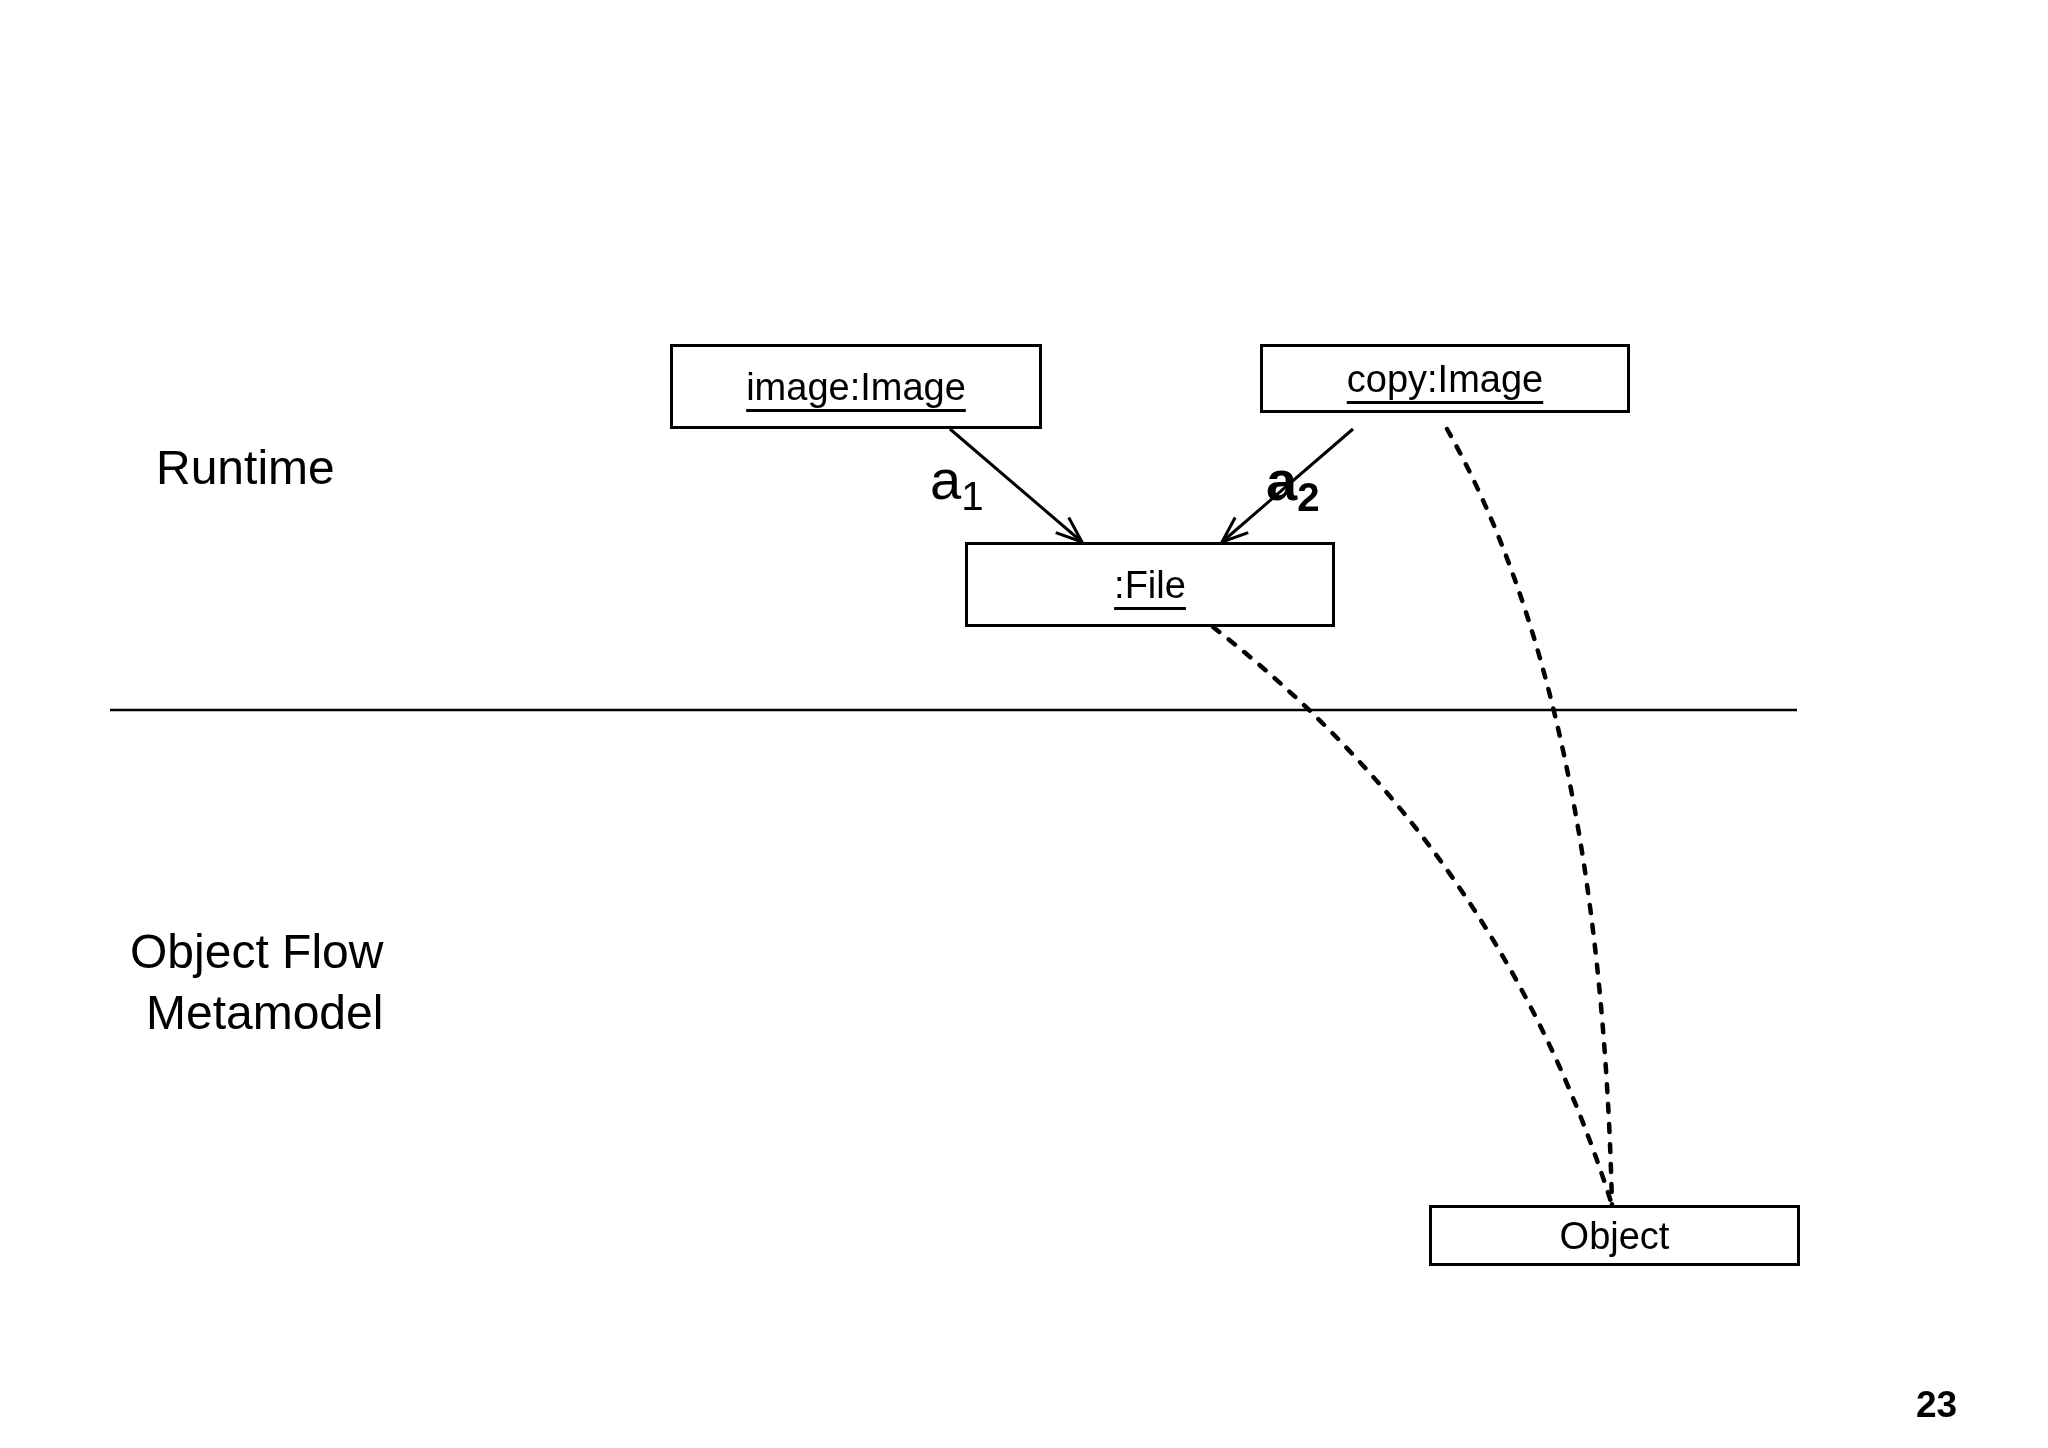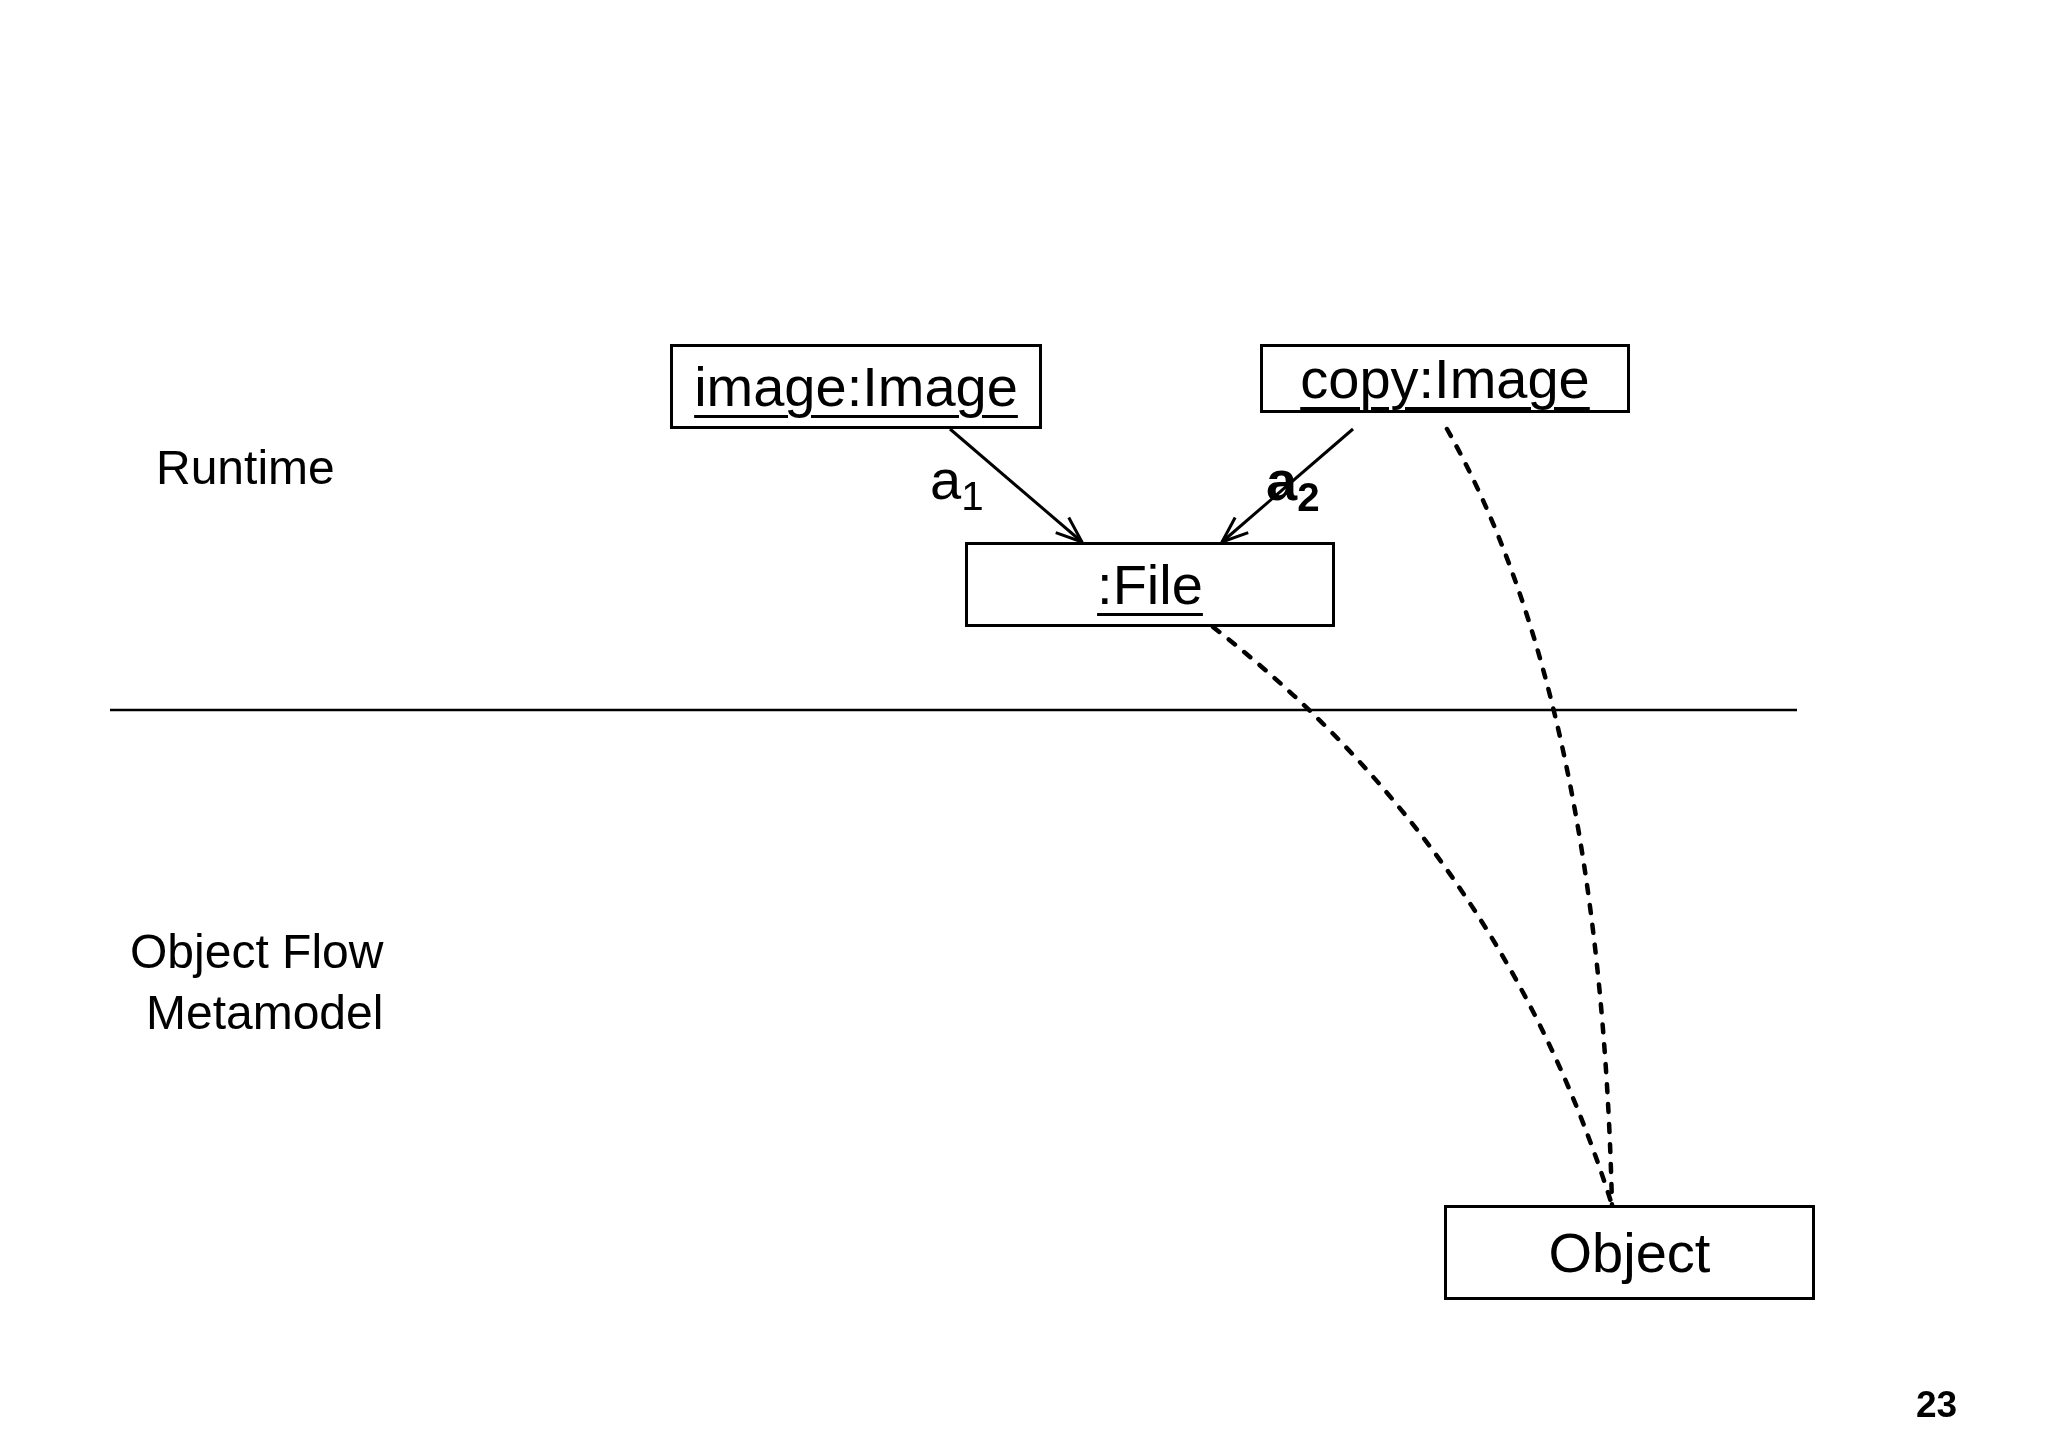--- a/index.html
+++ b/index.html
@@ -26,32 +26,32 @@
   }
   .node {
     position: absolute;
     z-index: 2;
     background: #ffffff;
     border: 3px solid #000000;
     box-sizing: border-box;
     display: flex;
     align-items: center;
     justify-content: center;
-    font-size: 56px;
+    font-size: 38px;
     line-height: 1;
   }
   .node .label.underlined {
     text-decoration: underline;
     text-decoration-thickness: 3px;
     text-underline-offset: 9px;
   }
   #node-image  { left: 670px;  top: 344px;  width: 372px; height: 85px; }
   #node-copy   { left: 1260px; top: 344px;  width: 370px; height: 69px; }
   #node-file   { left: 965px;  top: 542px;  width: 370px; height: 85px; justify-content: center; }
-  #node-object { left: 1429px; top: 1205px; width: 371px; height: 95px; margin-left: 15px; }
+  #node-object { left: 1429px; top: 1205px; width: 371px; height: 61px; }
 
   .section-label {
     position: absolute;
     z-index: 2;
     font-size: 48px;
     line-height: 1.27;
     white-space: nowrap;
     text-align: right;
   }
   #label-runtime   { left: 156px; top: 438px; }

